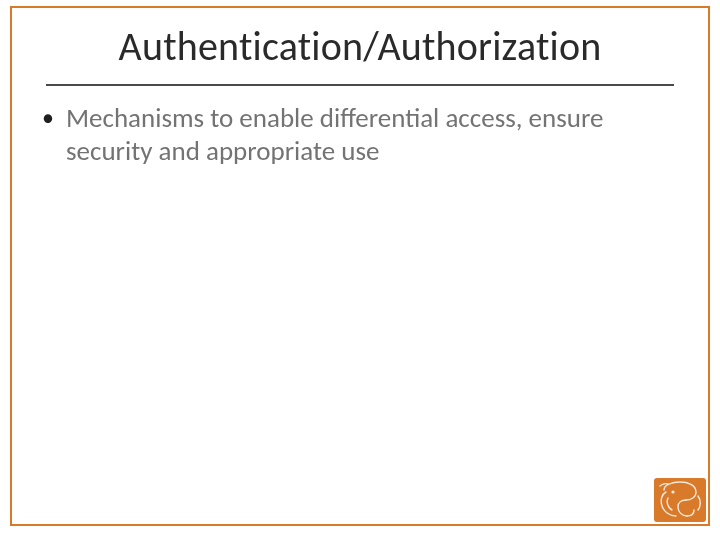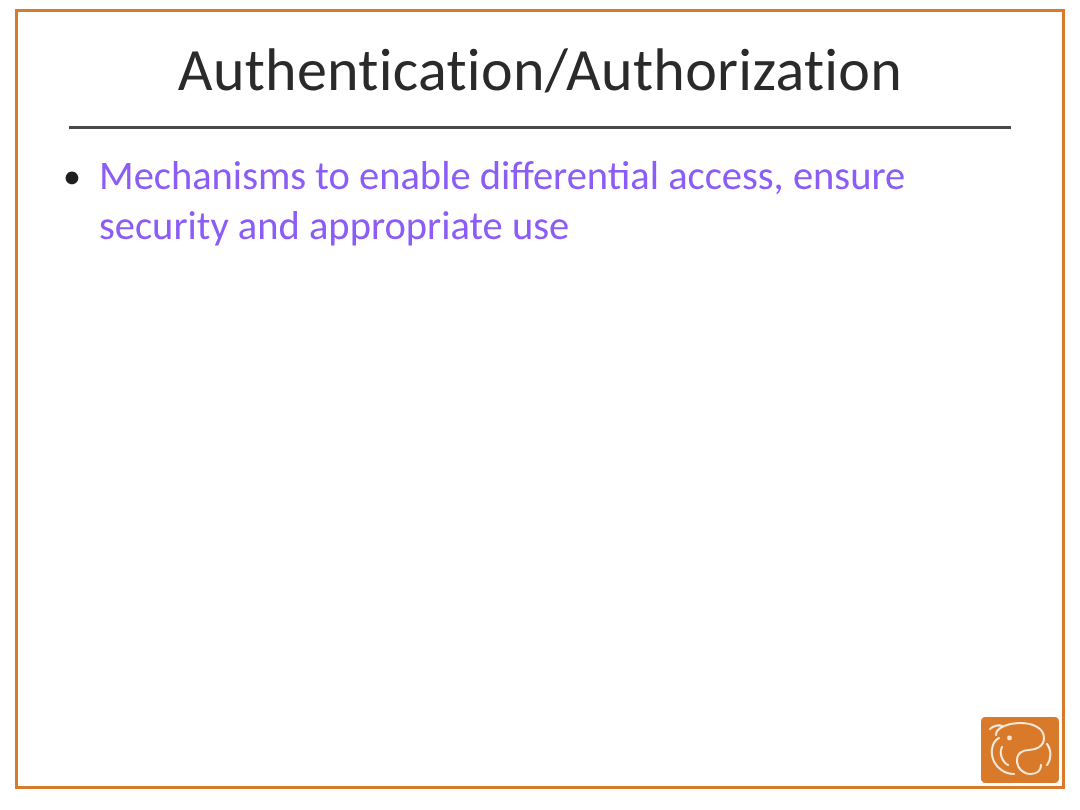--- a/index.html
+++ b/index.html
@@ -35,21 +35,21 @@
       left: 46px;
       right: 46px;
       height: 0;
       border-top: 2px solid #4a4a4a;
     }
     .body {
       position: absolute;
       top: 102px;
       left: 38px;
       right: 50px;
-      color: #8b5cf6;
+      color: #737373;
       font-size: 27px;
       line-height: 1.22;
     }
     ul.bullets { list-style: none; }
     ul.bullets > li { position: relative; padding-left: 28px; }
     ul.bullets > li::before {
       content: "•";
       position: absolute;
       left: 4px;
       top: 0;

